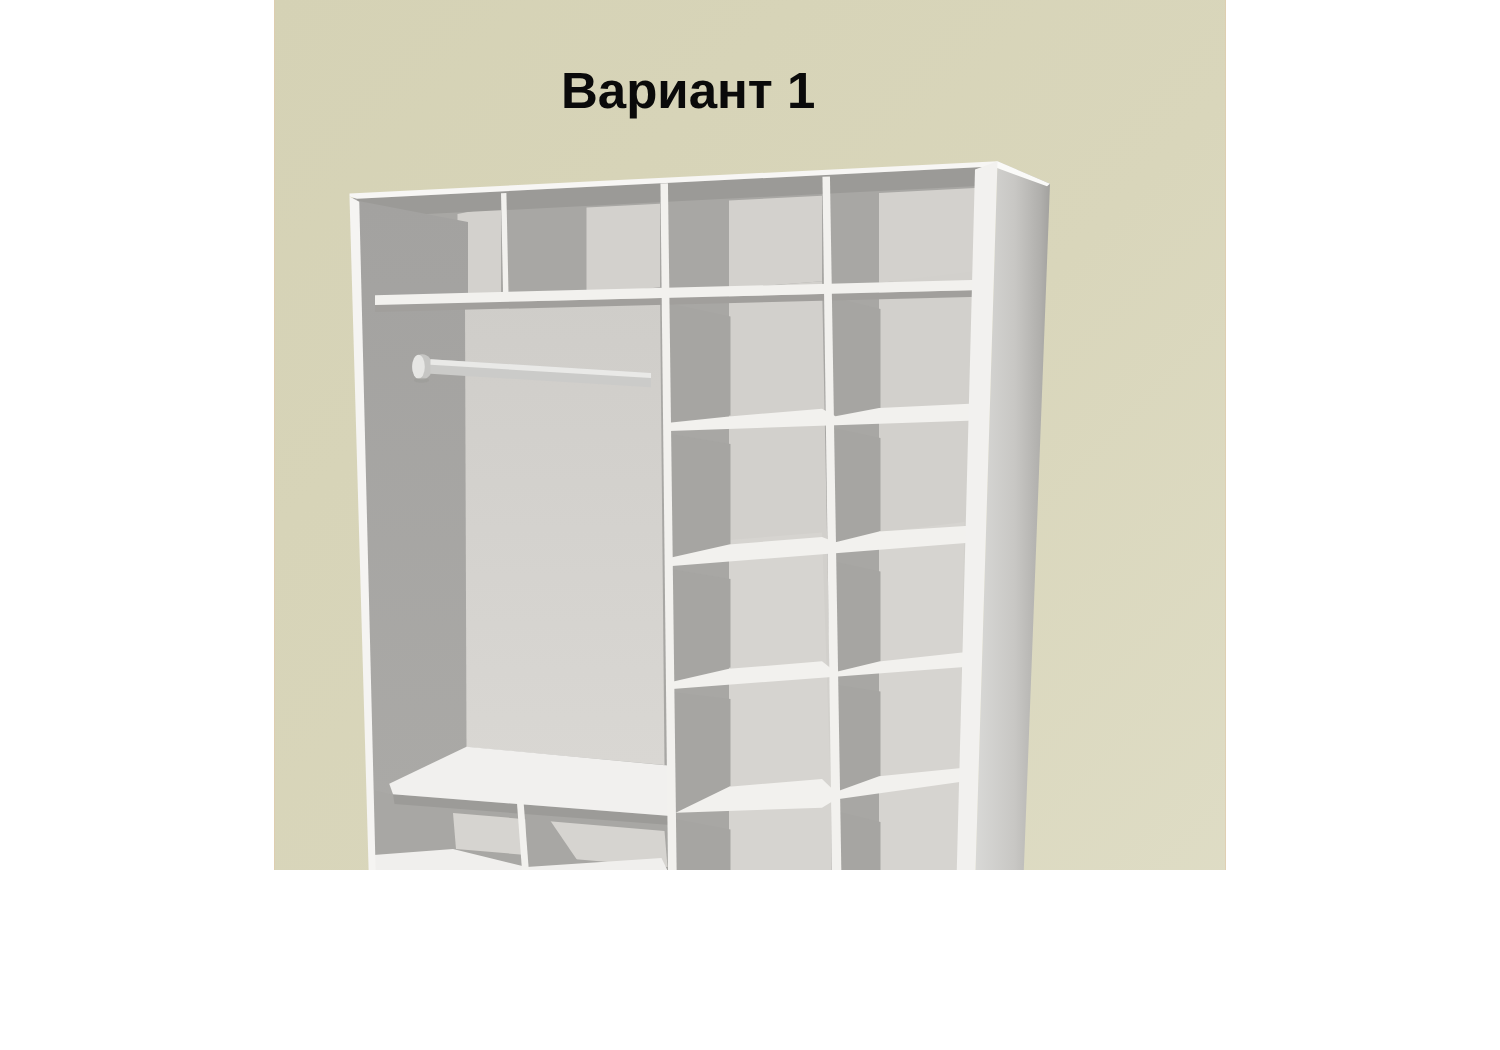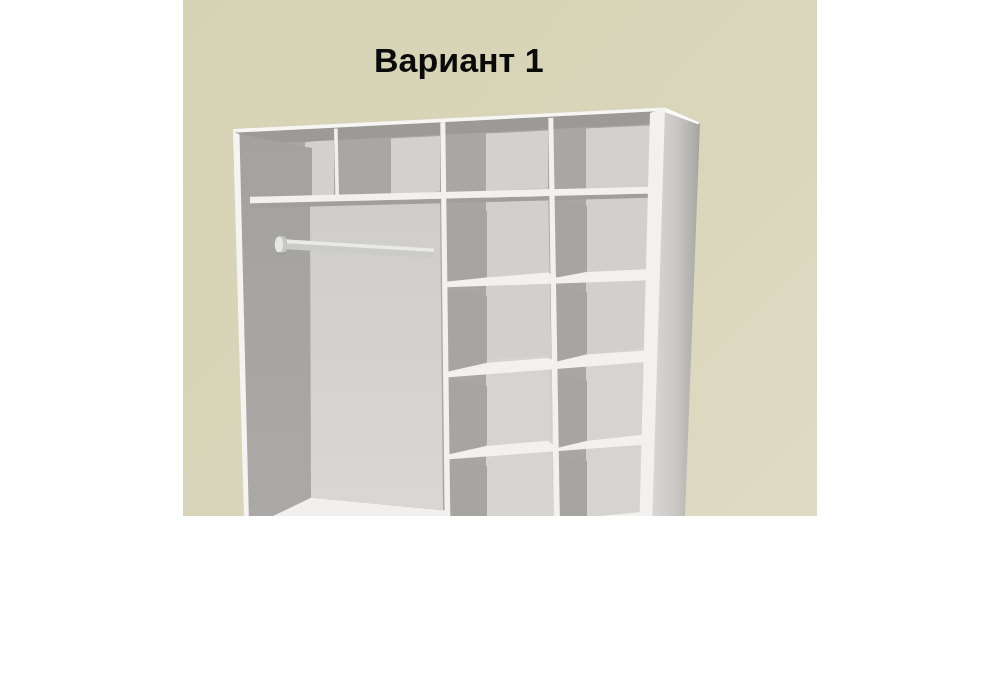--- a/index.html
+++ b/index.html
@@ -1,16 +1,16 @@
 <!DOCTYPE html>
 <html><head>
 <meta charset="utf-8">
 <style>
   html,body{margin:0;padding:0;background:#ffffff;}
-  .page{position:relative;width:1000px;height:516px;overflow:hidden;background:#a16207;
+  .page{position:relative;width:1000px;height:580px;overflow:hidden;background:#a16207;
         font-family:"Liberation Sans", sans-serif;}
   svg{display:block;}
 </style>
 </head>
 <body>
 <div class="page">
 <svg width="1000" height="700" viewBox="0 0 1000 700">
   <defs>
     <linearGradient id="wallg" x1="0" y1="0" x2="1" y2="1">
       <stop offset="0" stop-color="#d5d2b5"></stop>

